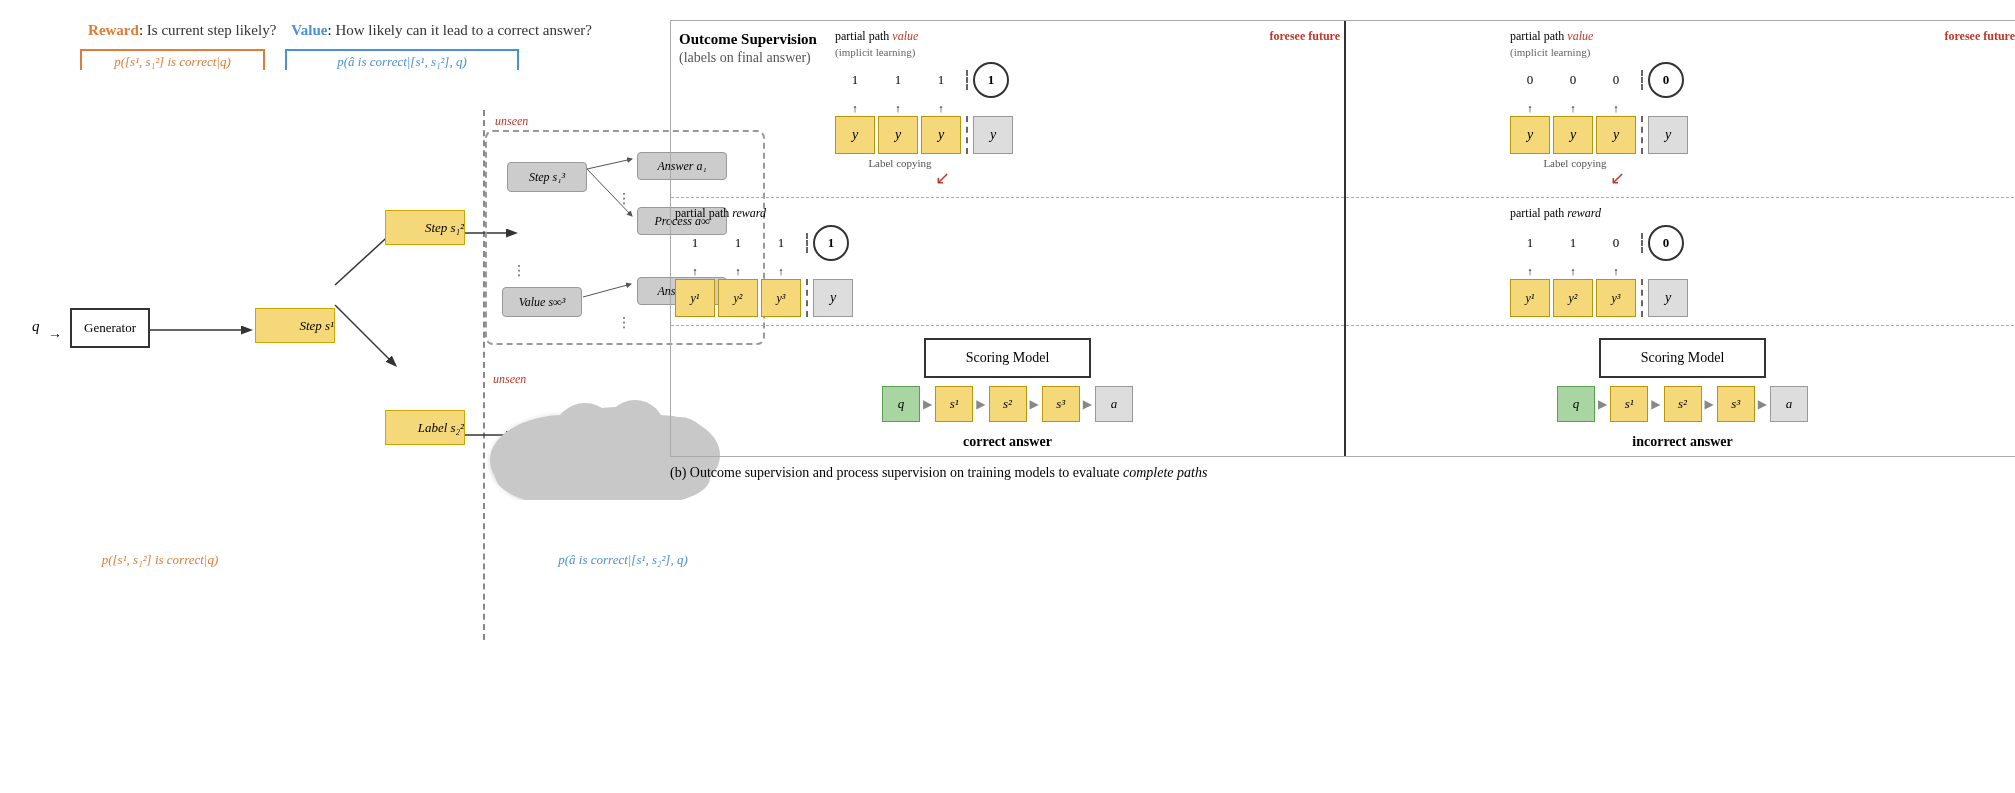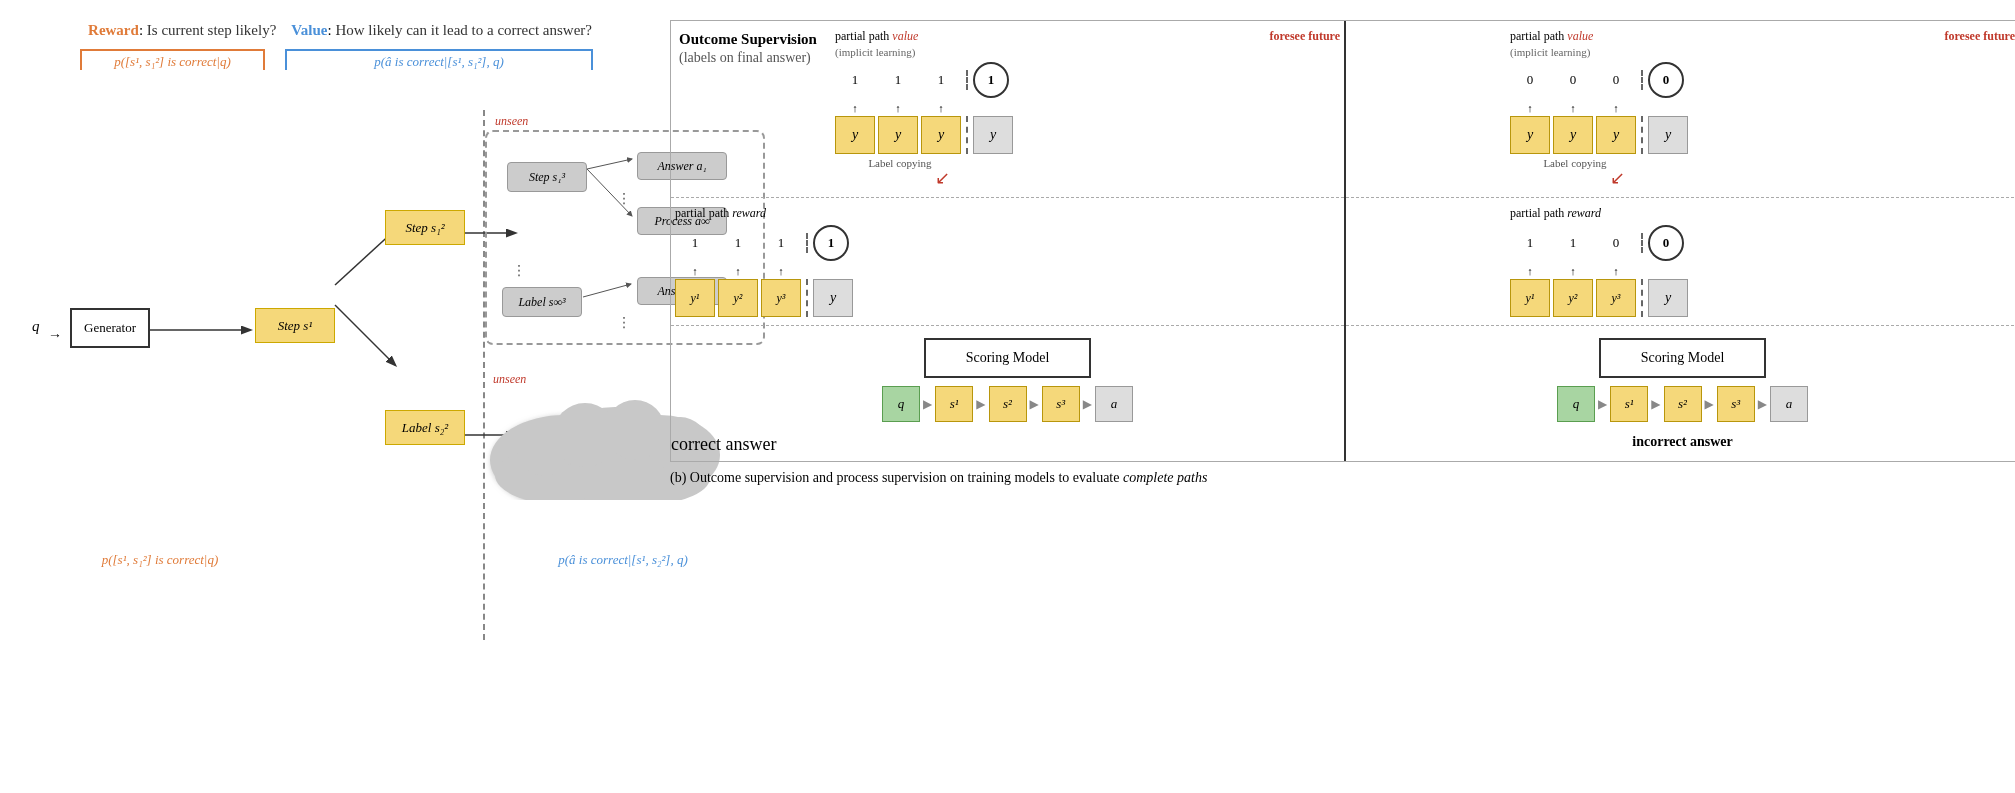--- a/index.html
+++ b/index.html
@@ -60,21 +60,21 @@
       font-size: 13px;
     }
 
     
     .step-box {
       position: absolute;
       background: #f5d87a;
       border: 1px solid #cca800;
       display: flex;
       align-items: center;
-      justify-content: center;
+      justify-content: flex-end;
       font-size: 13px;
       font-style: italic;
       width: 80px;
       height: 35px;
     }
 
     .step-s1 {
       top: 300px;
       left: 200px;
     }
@@ -121,21 +121,21 @@
       &nbsp;&nbsp;
       <span class="value-label">Value</span><span>:</span>
       <span class="legend-text">How likely can it lead to a correct answer?</span>
     </div>
 
     <div style="display:flex; margin-left:50px; margin-bottom:4px; font-size:13px; font-style:italic; gap:0;">
       <div style="width:185px; text-align:center; color:#e07b39; border-top:2px solid #e07b39; border-left:2px solid #e07b39; border-right:2px solid #e07b39; padding-top:3px;">
         <span style="color:#e07b39;">p([s¹, s₁²] <em>is correct</em>|q)</span>
       </div>
       <div style="width:20px;"></div>
-      <div style="width:308px; text-align:center; color:#4a90d9; border-top:2px solid #4a90d9; border-left:2px solid #4a90d9; border-right:2px solid #4a90d9; padding-top:3px;">
+      <div style="width:234px; text-align:center; color:#4a90d9; border-top:2px solid #4a90d9; border-left:2px solid #4a90d9; border-right:2px solid #4a90d9; padding-top:3px;">
         <span style="color:#4a90d9;">p(â <em>is correct</em>|[s¹, s₁²], q)</span>
       </div>
     </div>
 
     <div class="diagram-area" style="position:relative; width:580px; height:600px;">
 
       <div style="position:absolute; top:238px; left:2px; font-style:italic; font-size:15px;">q</div>
 
       <div style="position:absolute; top:246px; left:18px; font-size:14px;">→</div>
 
@@ -223,21 +223,21 @@
               </marker>
             <marker id="arr7" markerWidth="6" markerHeight="6" refX="5" refY="3" orient="auto">
                 <path d="M0,0 L0,6 L6,3 z" fill="#555"></path>
               </marker>
           </defs>
         </svg>
 
         <div style="position:absolute; top:130px; left:25px; font-size:14px; color:#555;">⋮</div>
 
         <div style="position:absolute; top:155px; left:15px; width:80px; height:30px; background:#ccc; border:1px solid #999; border-radius:4px; display:flex; align-items:center; justify-content:center; font-size:12px; font-style:italic;">
-          <span>Label s∞³</span>
+          <span>Value s∞³</span>
         </div>
 
         <div style="position:absolute; top:145px; left:150px; width:90px; height:28px; background:#ccc; border:1px solid #999; border-radius:4px; display:flex; align-items:center; justify-content:center; font-size:12px; font-style:italic;">
           <span>Answer a₁</span>
         </div>
         <div style="position:absolute; top:182px; left:130px; font-size:14px; color:#555;">⋮</div>
 
         <svg style="position:absolute; top:140px; left:96px; overflow:visible;" width="60" height="80">
           <line x1="0" y1="25" x2="48" y2="12" stroke="#555" stroke-width="1" marker-end="url(#arr8)"></line>
           <defs>
@@ -380,21 +380,21 @@
               <div style="width:38px; height:36px; background:#f5d87a; border:1.5px solid #b8960c; display:flex; align-items:center; justify-content:center; font-style:italic; font-size:13px;">s¹</div>
               <div style="font-size:12px; color:#888;">▶</div>
               <div style="width:38px; height:36px; background:#f5d87a; border:1.5px solid #b8960c; display:flex; align-items:center; justify-content:center; font-style:italic; font-size:13px;">s²</div>
               <div style="font-size:12px; color:#888;">▶</div>
               <div style="width:38px; height:36px; background:#f5d87a; border:1.5px solid #b8960c; display:flex; align-items:center; justify-content:center; font-style:italic; font-size:13px;">s³</div>
               <div style="font-size:12px; color:#888;">▶</div>
               <div style="width:38px; height:36px; background:#ddd; border:1.5px solid #999; display:flex; align-items:center; justify-content:center; font-style:italic; font-size:13px;">a</div>
             </div>
           </div>
 
-          <div style="text-align:left; font-weight:normal; font-size:18px; padding-bottom:6px;">correct answer</div>
+          <div style="text-align:center; font-weight:bold; font-size:14px; padding-bottom:6px;">correct answer</div>
         </div>
 
         <div style="flex:1; position:relative;">
 
           <div style="display:flex; border-bottom:1px dashed #aaa;">
             <div style="padding:10px 8px; min-width:160px; visibility:hidden;">
               <div>Outcome Supervision</div>
               <div>(labels on final answer)</div>
             </div>
             <div style="flex:1; padding:8px 4px;">

